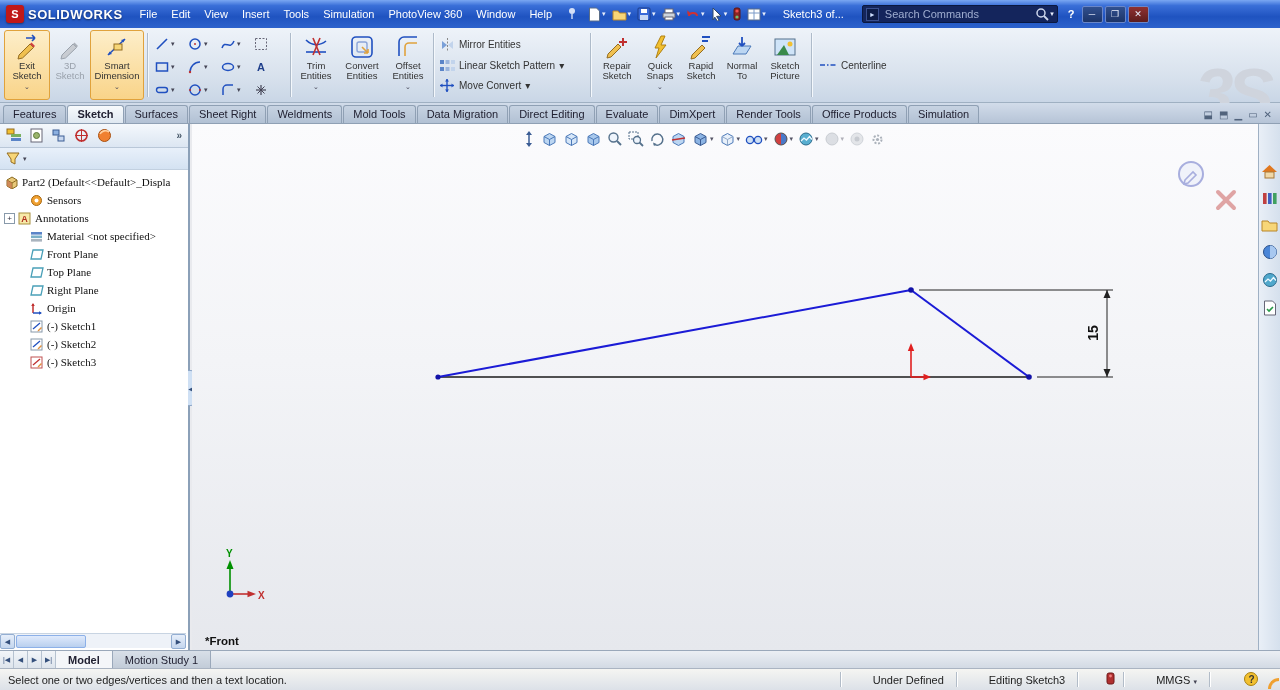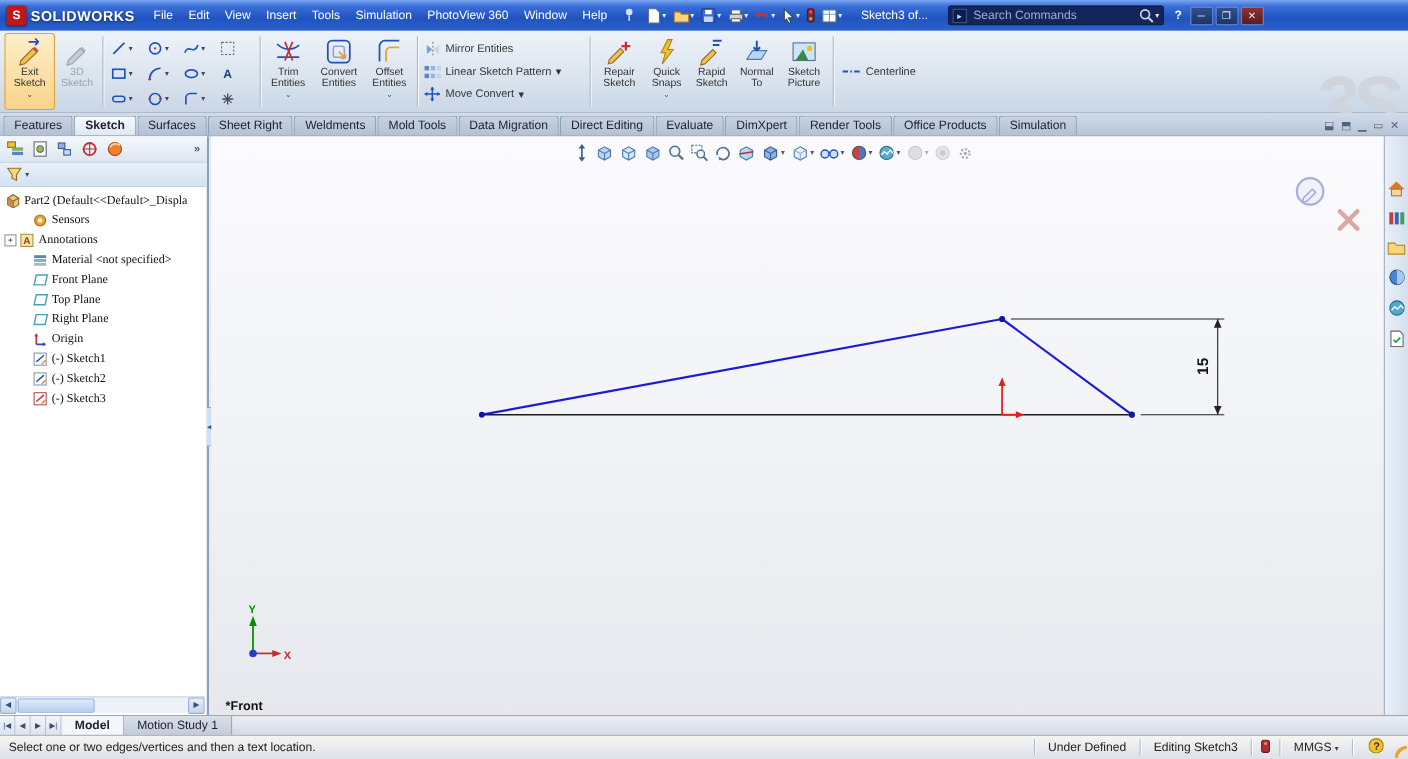--- a/index.html
+++ b/index.html
@@ -111,21 +111,21 @@
   .btab{display:flex;align-items:center;padding:0 12px;font-size:11px;color:#223;
       border-right:1px solid #9aa8ba;background:linear-gradient(#d8dfe8,#c2ccd8);}
   .btab.active{background:#f4f6f9;font-weight:bold;}
 
   
   .statusbar{position:absolute;left:0;top:668px;width:1280px;height:22px;display:flex;align-items:center;
       background:linear-gradient(#f5f5f2,#dce1e8);border-top:1px solid #aab4c2;font-size:11px;color:#222;}
   .sb-msg{padding-left:8px;}
   .sb-right{margin-left:auto;display:flex;align-items:center;height:100%;}
   .sb-sep{width:1px;height:70%;background:#b2bcc8;box-shadow:1px 0 0 #fff;}
-  .sb-item{padding:0 12px;white-space:nowrap;}
+  .sb-item{padding:0 12px;white-space:nowrap;margin-left:20px;}
   .grip{position:absolute;right:1px;bottom:1px;width:11px;height:11px;border-left:3px solid #f0a030;
       border-top:3px solid #f0a030;border-radius:100% 0 0 0;}
   svg text{font-family:"Liberation Sans",sans-serif;}
 </style>
 </head>
 <body>
 
 <div id="root">
 
   <div class="tb">
@@ -227,20 +227,30 @@
       </svg>
       <span>Exit Sketch</span>
       <span class="chev">⌄</span>
     </div>
     <div class="bigbtn dis" style="width:40px">
       <svg class="bi" viewBox="0 0 26 26">
         <path d="M5 21L16 10l3.5 3.5L8.5 24 4 25z" fill="#c8ccd2" stroke="#9aa2ac"></path>
         <path d="M16 10l3.5 3.5L21 12 17.5 8.5z" fill="#aab0b8"></path>
       </svg>
       <span>3D Sketch</span>
+    </div>
+    <div class="bigbtn sel" style="width:54px">
+      <svg class="bi" viewBox="0 0 26 26">
+        <line x1="4" y1="21" x2="21" y2="5" stroke="#2050c0" stroke-width="1.6"></line>
+        <path d="M4 21l4-1-2.5-2.5z" fill="#2050c0"></path>
+          <path d="M21 5l-4 1 2.5 2.5z" fill="#2050c0"></path>
+        <rect x="10" y="10" width="8" height="6" fill="#f7d678" stroke="#946c20"></rect>
+      </svg>
+      <span>Smart Dimension</span>
+      <span class="chev">⌄</span>
     </div>
     <div class="vsep"></div>
 
     <div class="egrid">
       <span class="cell">
         <svg width="14" height="14">
             <line x1="2" y1="12" x2="12" y2="2" stroke="#2050c0" stroke-width="1.6"></line>
           </svg>
           <span class="dd2">▾</span>
         </span>

